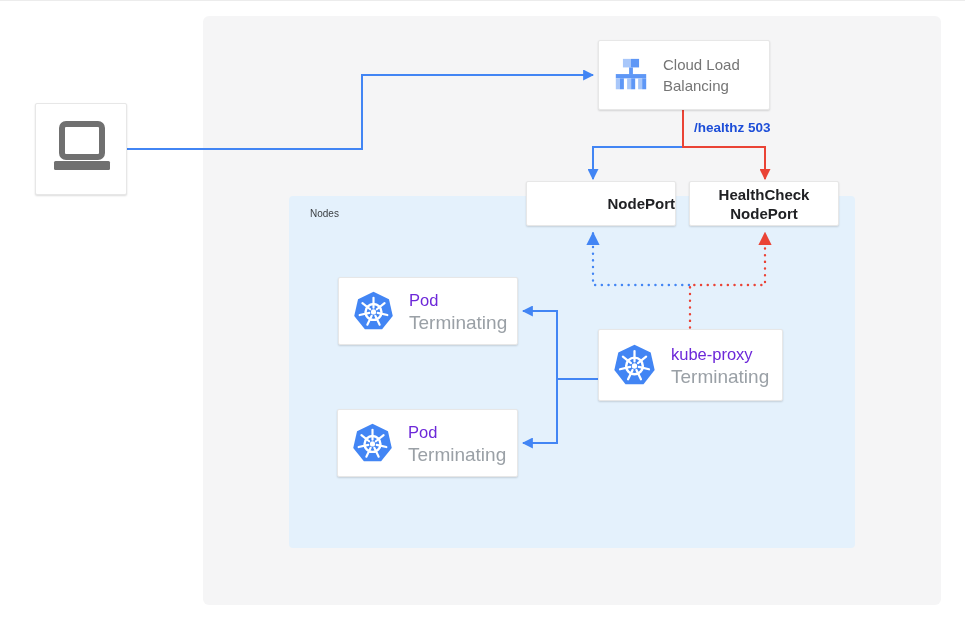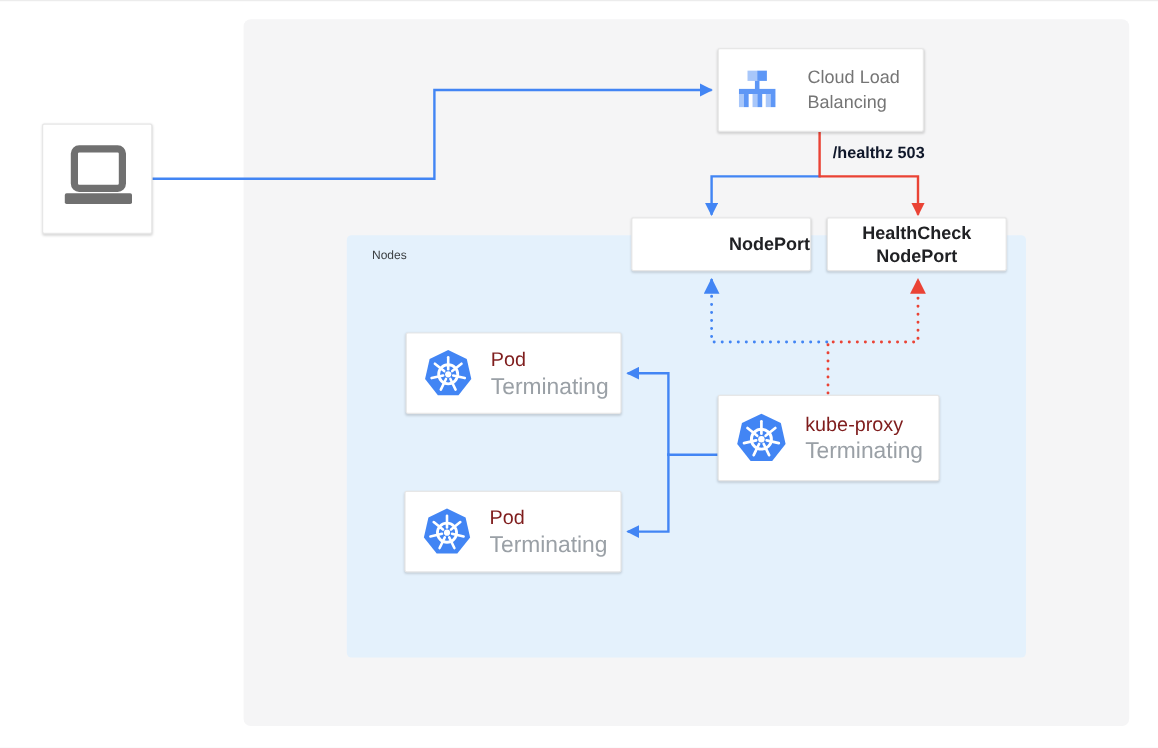--- a/index.html
+++ b/index.html
@@ -20,33 +20,33 @@
     position:absolute;left:21px;top:12px;font-size:10px;color:#3c4043;
   }
   svg.overlay{position:absolute;left:0;top:0;width:965px;height:623px;pointer-events:none;}
   .card{
     position:absolute;box-sizing:border-box;background:#ffffff;
     border:1px solid #e7e7e7;border-radius:2px;
     box-shadow:0 1px 2px rgba(0,0,0,0.14);
     display:flex;align-items:center;
   }
   .laptop-card{left:35px;top:103px;width:92px;height:92px;justify-content:center;}
-  .clb-card{left:598px;top:40px;width:172px;height:70px;padding-left:13px;gap:23px;}
+  .clb-card{left:598px;top:40px;width:172px;height:70px;padding-left:13px;gap:13px;}
   .clb-text{font-size:15px;line-height:21px;color:#757575;width:100px;}
   .nodeport-card{left:526px;top:181px;width:150px;height:45px;justify-content:flex-end;}
   .hc-card{left:689px;top:181px;width:150px;height:45px;justify-content:center;text-align:center;}
   .port-label{font-size:15px;line-height:19px;font-weight:bold;color:#202124;}
   .pod-card-1{left:338px;top:277px;width:180px;height:68px;padding-left:13px;gap:14px;}
   .pod-card-2{left:337px;top:409px;width:181px;height:68px;padding-left:13px;gap:14px;}
   .kp-card{left:598px;top:329px;width:185px;height:72px;padding-left:13px;gap:14px;}
   .entity-text{display:flex;flex-direction:column;gap:1px;}
-  .entity-title{font-size:16.5px;line-height:22px;color:#7f1d1d;}
+  .entity-title{font-size:16.5px;line-height:22px;color:#6d28d9;}
   .entity-sub{font-size:19px;line-height:21px;color:#9aa0a6;}
   .healthz-label{
-    position:absolute;left:694px;top:120px;font-size:13.5px;font-weight:bold;color:#0f172a;
+    position:absolute;left:694px;top:120px;font-size:13.5px;font-weight:bold;color:#1d4ed8;
   }
   .icon{flex:0 0 auto;display:block;}
 </style>
 </head>
 <body>
 
 <div class="top-hairline"></div>
 
 <div class="cluster-panel"></div>
 

